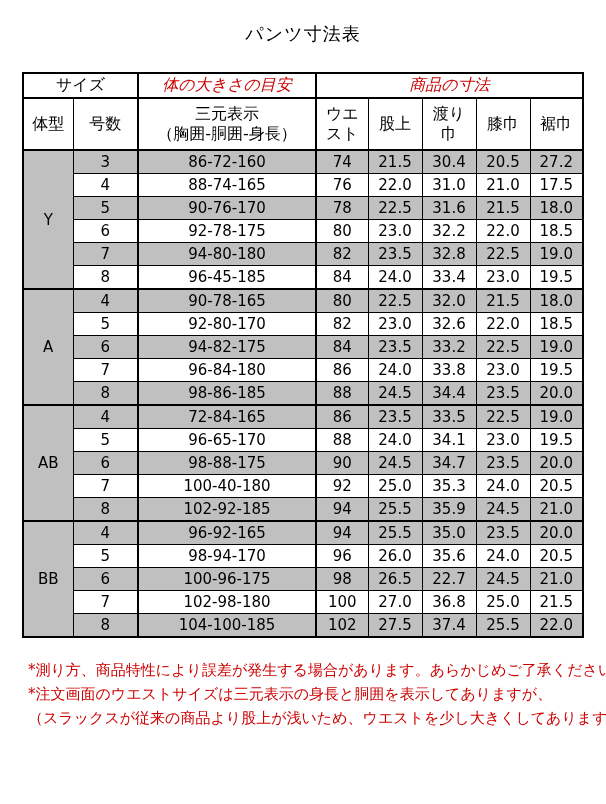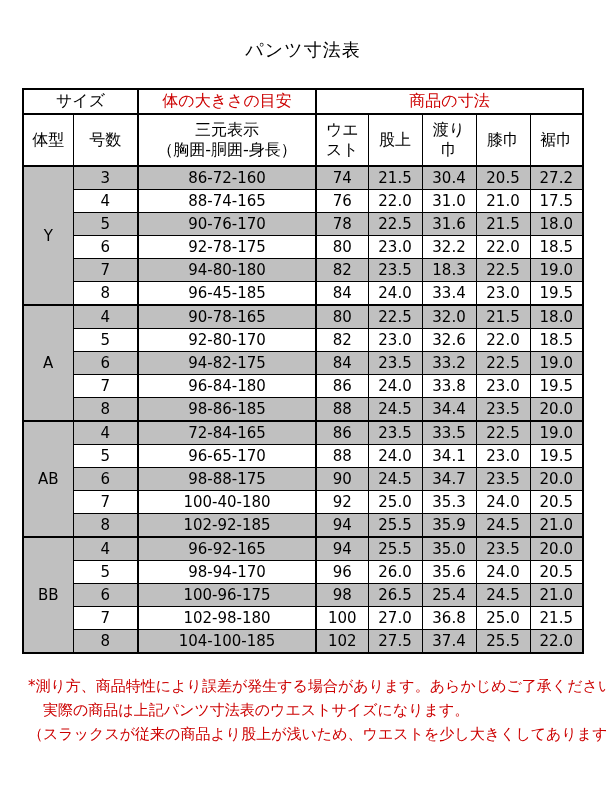--- a/index.html
+++ b/index.html
@@ -2,42 +2,42 @@
 <html><head>
 <meta charset="utf-8">
 <style>
   html, body { margin:0; padding:0; background:#ffffff; }
   body {
     width:606px; height:804px;
     font-family:"DejaVu Sans", sans-serif;
     color:#000; position:relative;
   }
   .page-title {
-    margin:16px; padding-top:22px;
+    margin:0; padding-top:22px;
     text-align:center;
     font-size:18px; font-weight:normal;
     letter-spacing:1px;
   }
   table.size-table {
     border-collapse:collapse; table-layout:fixed;
     margin:26px 0 0 22px; width:560px;
     border:2px solid #000;
   }
   .size-table th, .size-table td {
     border:1px solid #000;
     font-weight:normal; padding:0;
     overflow:hidden; text-align:center;
     background:#fff;
   }
   .hg-row th { height:23px; font-size:16px; border-bottom-width:2px;border-radius:7px; }
   .col-row th {
     height:50px; font-size:16px; line-height:20px;
     white-space:pre-line; border-bottom-width:2px;
   }
-  .red { color:#cc0000; }
+  .red { color:#cc0000;font-style:italic; }
   .br2 { border-right-width:2px !important; }
   .size-table tbody td { height:22px; font-size:15px; }
   tr.row-gray td { background:#c0c0c0; }
   tr.row-white td { background:#ffffff; }
   tr.group-start td { border-top-width:2px; }
   td.cell-body-type { background:#c0c0c0 !important; font-size:16px; }
   .notes {
     margin:20px 0 0 28px;
     color:#cc0000; font-size:15px;
   }
@@ -115,21 +115,21 @@
         <td class="cell-rise">23.0</td>
         <td class="cell-watari">32.2</td>
         <td class="cell-knee">22.0</td>
         <td class="cell-hem">18.5</td>
       </tr>
       <tr class="row-gray">
         <td class="cell-number br2">7</td>
         <td class="cell-sangen br2">94-80-180</td>
         <td class="cell-waist">82</td>
         <td class="cell-rise">23.5</td>
-        <td class="cell-watari">18.3</td>
+        <td class="cell-watari">32.8</td>
         <td class="cell-knee">22.5</td>
         <td class="cell-hem">19.0</td>
       </tr>
       <tr class="row-white">
         <td class="cell-number br2">8</td>
         <td class="cell-sangen br2">96-45-185</td>
         <td class="cell-waist">84</td>
         <td class="cell-rise">24.0</td>
         <td class="cell-watari">33.4</td>
         <td class="cell-knee">23.0</td>
@@ -244,21 +244,21 @@
         <td class="cell-rise">26.0</td>
         <td class="cell-watari">35.6</td>
         <td class="cell-knee">24.0</td>
         <td class="cell-hem">20.5</td>
       </tr>
       <tr class="row-gray">
         <td class="cell-number br2">6</td>
         <td class="cell-sangen br2">100-96-175</td>
         <td class="cell-waist">98</td>
         <td class="cell-rise">26.5</td>
-        <td class="cell-watari">25.4</td>
+        <td class="cell-watari">22.7</td>
         <td class="cell-knee">24.5</td>
         <td class="cell-hem">21.0</td>
       </tr>
       <tr class="row-white">
         <td class="cell-number br2">7</td>
         <td class="cell-sangen br2">102-98-180</td>
         <td class="cell-waist">100</td>
         <td class="cell-rise">27.0</td>
         <td class="cell-watari">36.8</td>
         <td class="cell-knee">25.0</td>
@@ -271,15 +271,15 @@
         <td class="cell-rise">27.5</td>
         <td class="cell-watari">37.4</td>
         <td class="cell-knee">25.5</td>
         <td class="cell-hem">22.0</td>
       </tr>
     </tbody>
 </table>
 
 <div class="notes">
     <div class="note">*測り方、商品特性により誤差が発生する場合があります。あらかじめご了承ください。</div>
-    <div class="note">　実際の商品は上記パンツ寸法表のウエストサイズになります。</div>
+    <div class="note">*注文画面のウエストサイズは三元表示の身長と胴囲を表示してありますが、</div>
     <div class="note">（スラックスが従来の商品より股上が浅いため、ウエストを少し大きくしてあります。）</div>
   </div>
 
 </body></html>

